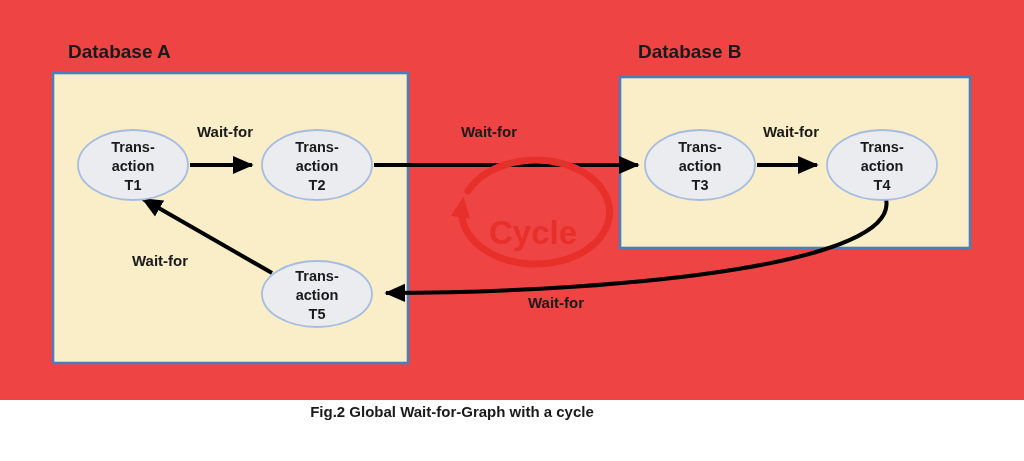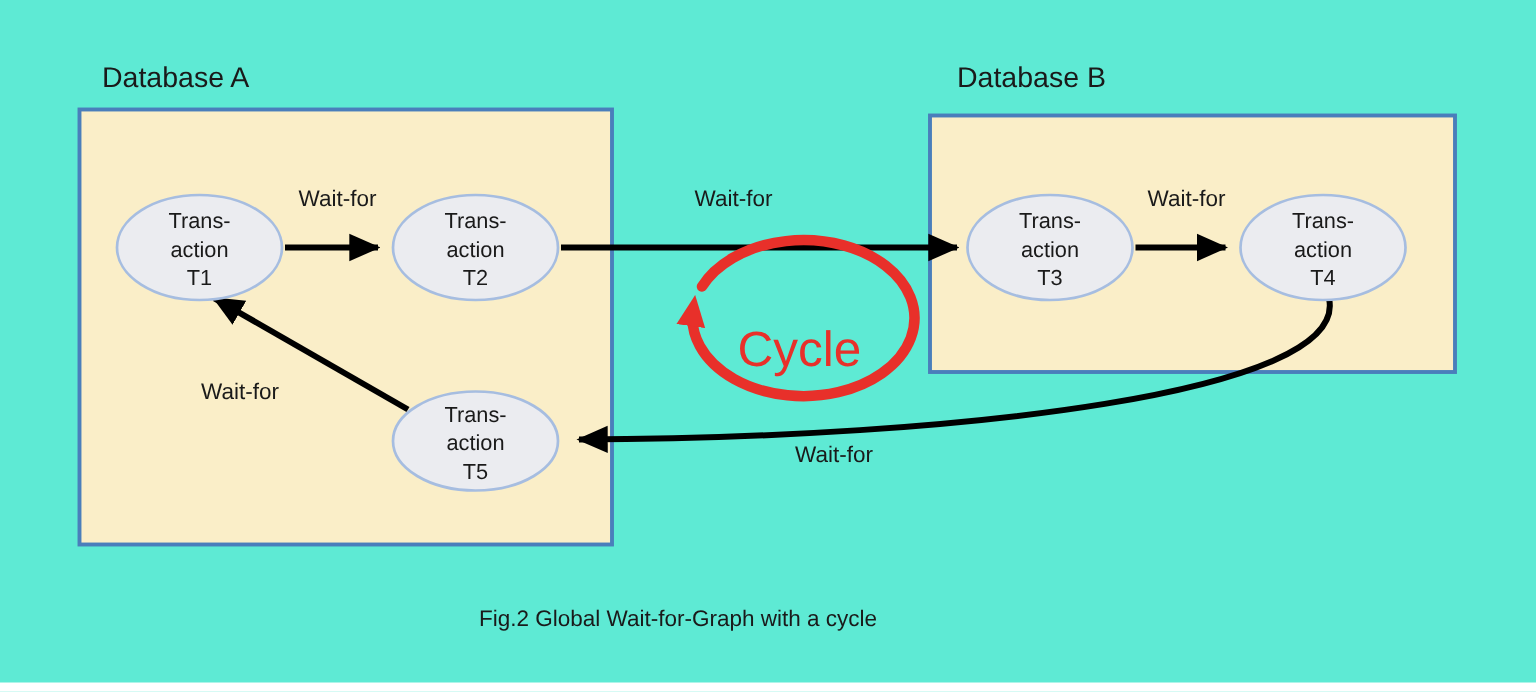--- a/index.html
+++ b/index.html
@@ -11,22 +11,23 @@
   body {
     width: 1024px;
     height: 461px;
     font-family: "Liberation Sans", "DejaVu Sans", sans-serif;
     color: #000000;
     overflow: hidden;
   }
   #canvas {
     position: relative;
     width: 1024px;
-    height: 455px;
-    background: #5eead4;
+    height: 400px;
+    background: #ef4444;
+    font-weight: bold;
   }
   #diagram-svg {
     position: absolute;
     left: 0;
     top: 0;
     width: 1024px;
     height: 461px;
   }
   .db-label {
     font-size: 19px;

